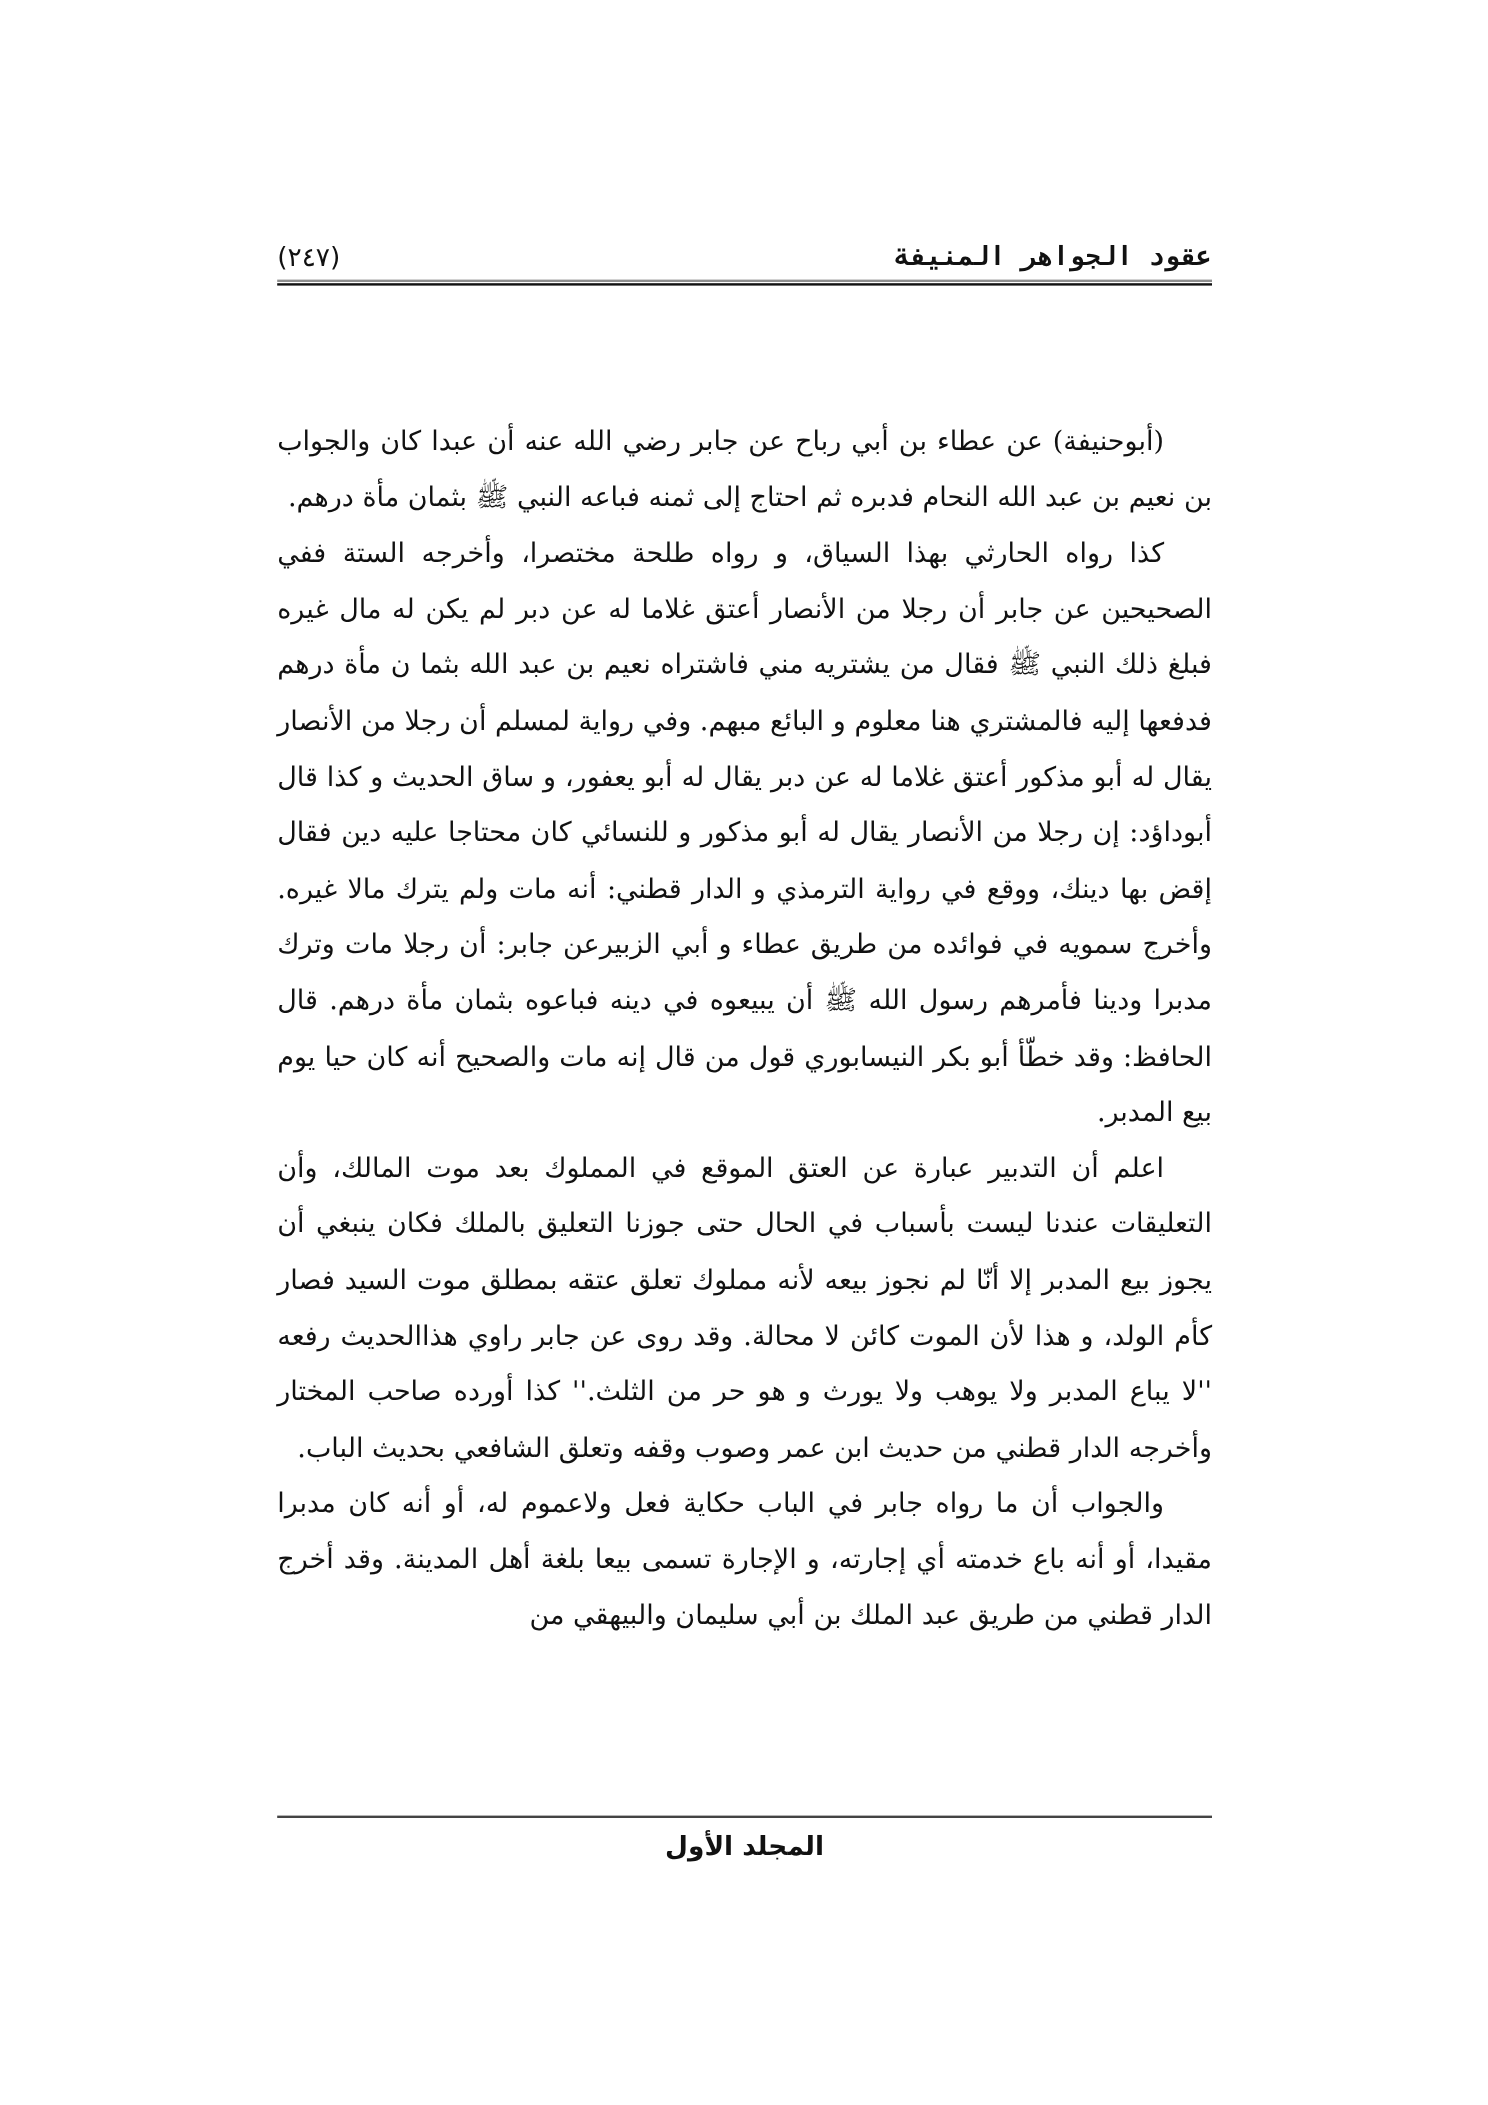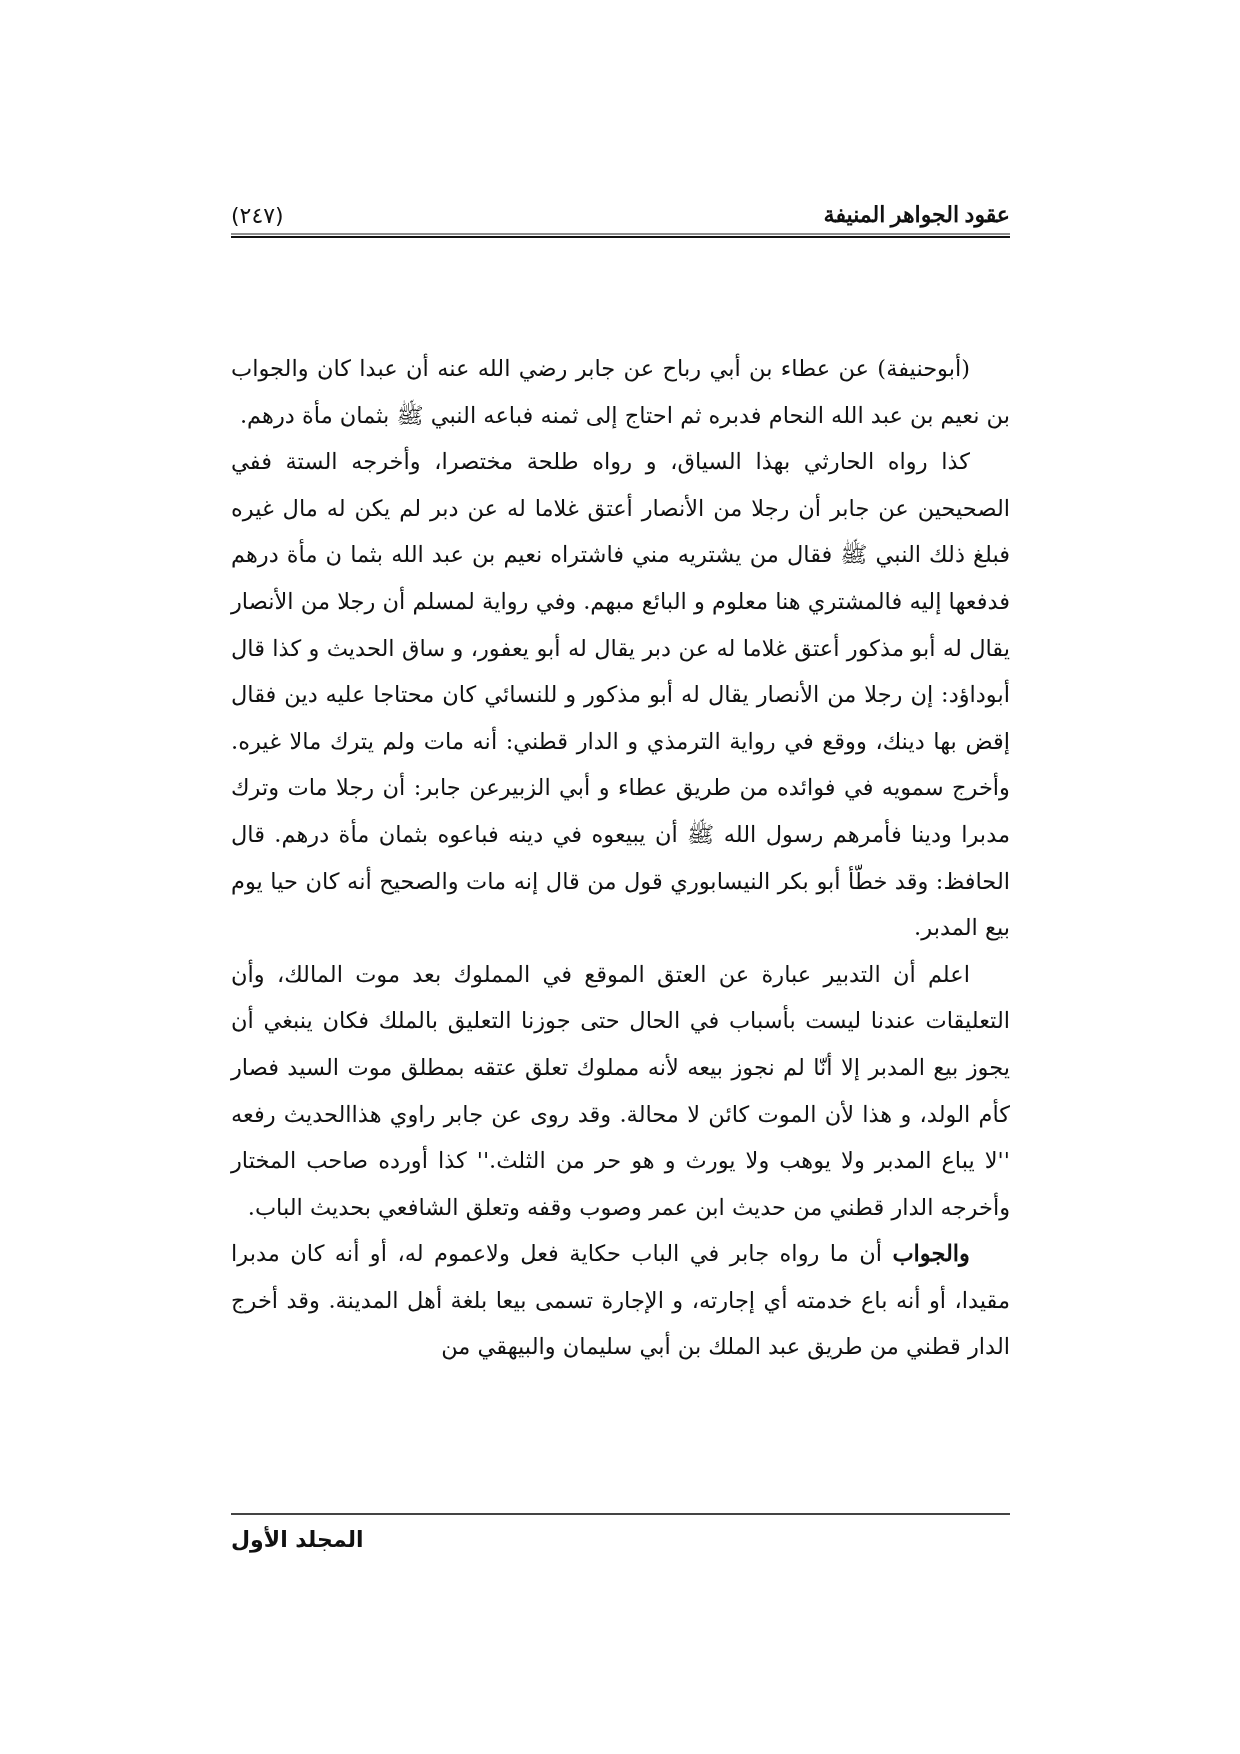--- a/index.html
+++ b/index.html
@@ -27,21 +27,21 @@
       position: absolute;
       top: 188px;
       left: 0;
       right: 0;
       height: 40px;
       display: flex;
       justify-content: space-between;
       align-items: flex-end;
     }
     .book-title {
-      font-family: Liberation Serif, serif;
+      font-family: Liberation Mono, monospace;
       font-weight: bold;
       font-size: 22px;
       color: #111;
     }
     .page-number {
       font-family: "DejaVu Sans", "Liberation Sans", sans-serif;
       font-weight: normal;
       font-size: 22px;
       color: #111;
       letter-spacing: 1px;
@@ -76,36 +76,36 @@
       font-size: 22.5px;
       line-height: 46.6px;
       text-align: justify;
       text-align-last: right;
     }
     .body-text p {
       margin: 0;
       text-indent: 40px;
     }
     .bold-lead {
-      font-weight: bold;
+      font-weight: normal;
     }
     .foot-rule {
       position: absolute;
       top: 1513px;
       left: 0;
       right: 0;
       height: 0;
       border-top: 2px solid #444;
     }
     .volume-label {
       position: absolute;
       top: 1520px;
       left: 0;
       right: 0;
-      text-align: left;
+      text-align: center;
       font-family: "DejaVu Sans", "Liberation Sans", sans-serif;
       font-weight: bold;
       font-size: 22px;
       line-height: 40px;
       color: #111;
     }
   </style>
 </head>
 <body>
 

